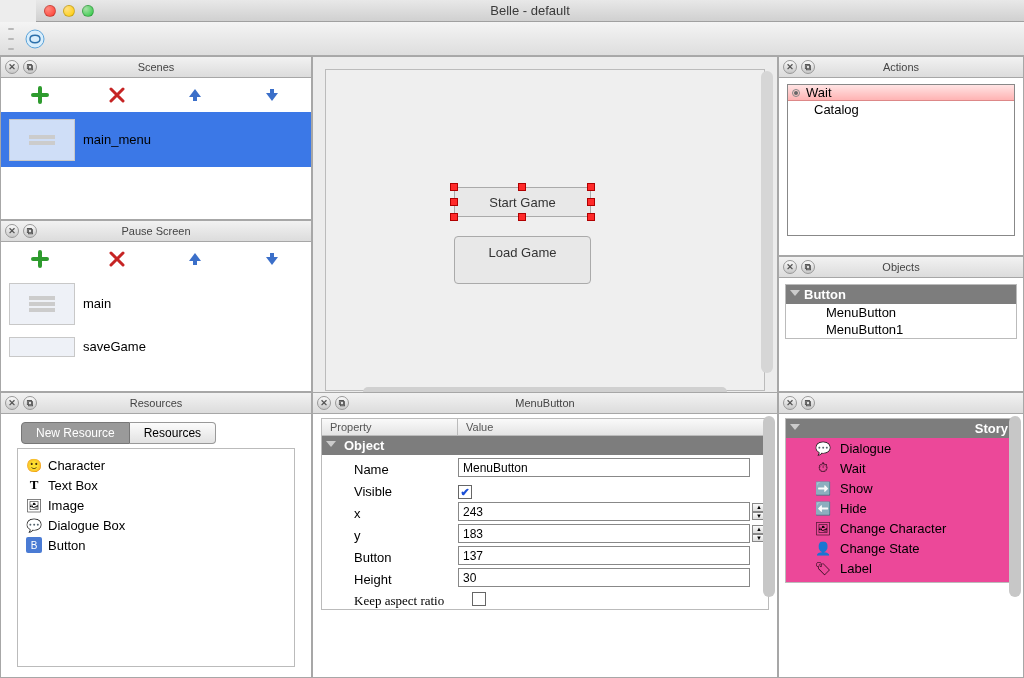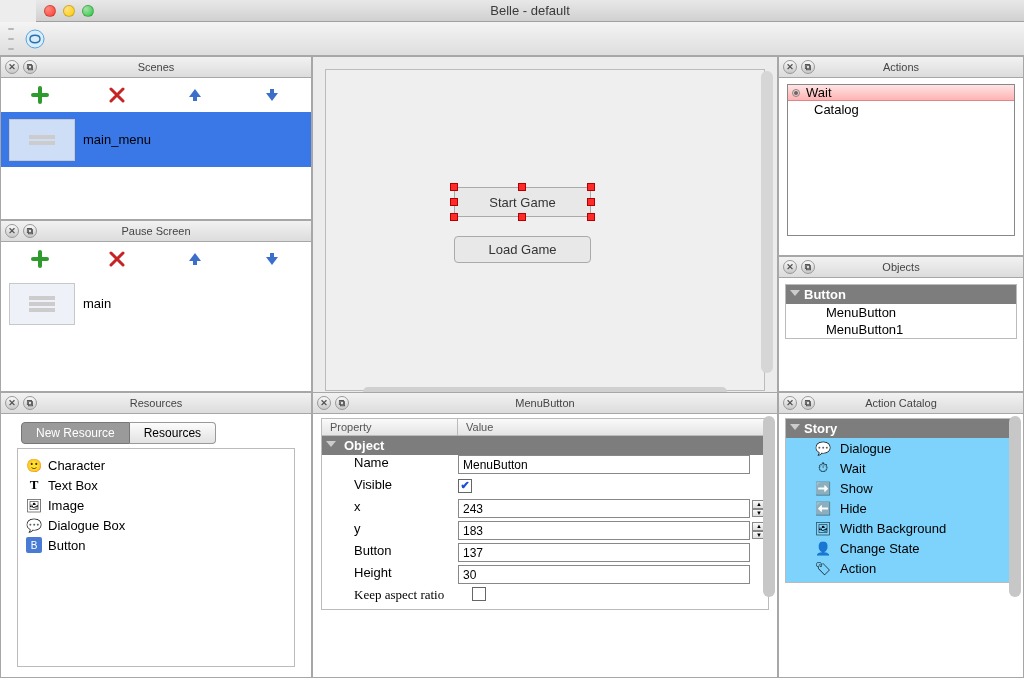--- a/index.html
+++ b/index.html
@@ -70,30 +70,30 @@
 .res-box{margin:4px 16px 10px 16px;border:1px solid #bbb;flex:1;background:#fff;padding:6px 4px;}
 .res-item{display:flex;align-items:center;gap:6px;padding:2px 4px;font-size:13px;}
 .res-icon{width:16px;height:16px;display:flex;align-items:center;justify-content:center;font-size:13px;}
 
 
 .prop-table{display:flex;flex-direction:column;margin:4px 8px;border:1px solid #bbb;}
 .prop-head{display:flex;background:linear-gradient(#fafafa,#e4e4e4);border-bottom:1px solid #bbb;}
 .prop-head>div{padding:2px 8px;font-size:11px;color:#555;}
 .prop-head>div:first-child{width:136px;border-right:1px solid #bbb;}
 .prop-section{background:#7d7d7d;color:#fff;font-weight:bold;padding:2px 8px 2px 22px;font-size:12px;position:relative;}
-.prop-row{display:flex;align-items:flex-start;min-height:22px;}
+.prop-row{display:flex;align-items:flex-end;min-height:22px;}
 .prop-label{width:136px;padding-left:32px;font-size:13px;}
 .prop-value{flex:1;padding-right:18px;position:relative;}
 .prop-input{width:100%;height:19px;background:#fff;border:1px solid #888;padding:0 4px;font-size:12px;}
 .spinner{position:absolute;right:2px;top:1px;width:14px;height:17px;display:flex;flex-direction:column;}
 .spinner span{flex:1;border:1px solid #888;background:linear-gradient(#fafafa,#ddd);font-size:6px;display:flex;align-items:center;justify-content:center;}
 .chk{width:14px;height:14px;border:1px solid #666;background:#fff;display:inline-flex;align-items:center;justify-content:center;color:#1a4fd6;font-size:11px;font-weight:bold;}
 
 
-.catalog{margin:4px 6px;border:1px solid #bbb;background:#7dd3fc;overflow:hidden;padding-bottom:4px;}
+.catalog{margin:4px 6px;border:1px solid #bbb;background:#ec4899;overflow:hidden;padding-bottom:4px;text-align:right;}
 .cat-item{display:flex;align-items:center;gap:8px;padding:1px 8px 1px 28px;font-size:13px;}
 .cat-icon{width:18px;height:18px;display:flex;align-items:center;justify-content:center;}
 .scroll-strip{position:absolute;top:2px;right:2px;bottom:2px;width:12px;}
 .scroll-thumb{position:absolute;top:0;right:0;width:12px;height:70%;background:#c7c7c7;border-radius:6px;}
 
 .col1-row1{height:164px;display:flex;flex-direction:column;}
 .col1-row2{height:172px;display:flex;flex-direction:column;}
 .col1-row3{flex:1;display:flex;flex-direction:column;}
 .col2-row1{height:336px;display:flex;flex-direction:column;}
 .col2-row2{flex:1;display:flex;flex-direction:column;}
@@ -209,20 +209,24 @@
             </div>
         </div>
         <div class="scene-item">
           <div class="scene-thumb">
               <div></div>
               <div></div>
               <div></div>
             </div>
           <span>main</span>
         </div>
+        <div class="scene-item" style="height:30px;">
+          <div style="width:66px;height:20px;background:#eef1f7;border:1px solid #c8c8c8;margin:0 8px;"></div>
+          <span>saveGame</span>
+        </div>
       </div>
     </div>
 
     <div class="col1-row3">
       <div class="panel-head">
         <div class="ph-icons">
           <div class="ph-i">✕</div>
           <div class="ph-i">⧉</div>
         </div>
         <div class="ph-title">Resources</div>
@@ -269,21 +273,21 @@
 
           <div class="handle" style="left:124px;top:113px;"></div>
           <div class="handle" style="left:192px;top:113px;"></div>
           <div class="handle" style="left:261px;top:113px;"></div>
           <div class="handle" style="left:124px;top:143px;"></div>
           <div class="handle" style="left:192px;top:143px;"></div>
           <div class="handle" style="left:261px;top:143px;"></div>
           <div class="handle" style="left:124px;top:128px;"></div>
           <div class="handle" style="left:261px;top:128px;"></div>
 
-          <div class="cbtn" style="left:128px;top:166px;width:137px;height:27px;padding:8px;display:flex;align-items:center;justify-content:center;">
+          <div class="cbtn" style="left:128px;top:166px;width:137px;height:48px;padding:8px;display:flex;justify-content:center;">
             <span>Load Game</span>
           </div>
         </div>
         <div class="canvas-vscroll"></div>
         <div class="canvas-scroll"></div>
       </div>
     </div>
 
     <div class="col2-row2">
       <div class="panel-head">
@@ -382,21 +386,20 @@
         </div>
       </div>
     </div>
 
     <div class="col3-row3">
       <div class="panel-head">
         <div class="ph-icons">
           <div class="ph-i">✕</div>
           <div class="ph-i">⧉</div>
         </div>
-        <div class="ph-title">Action Catalog</div>
       </div>
       <div class="panel-body" style="position:relative;">
         <div class="catalog">
           <div class="obj-header"><span class="tri-down"></span><span>Story</span></div>
           <div class="cat-item">
               <span class="cat-icon">💬</span>
               <span>Dialogue</span>
             </div>
           <div class="cat-item">
               <span class="cat-icon">⏱</span>
@@ -405,29 +408,29 @@
           <div class="cat-item">
               <span class="cat-icon">➡️</span>
               <span>Show</span>
             </div>
           <div class="cat-item">
               <span class="cat-icon">⬅️</span>
               <span>Hide</span>
             </div>
           <div class="cat-item">
               <span class="cat-icon">🖼</span>
-              <span>Width Background</span>
+              <span>Change Character</span>
             </div>
           <div class="cat-item">
               <span class="cat-icon">👤</span>
               <span>Change State</span>
             </div>
           <div class="cat-item">
               <span class="cat-icon">🏷</span>
-              <span>Action</span>
+              <span>Label</span>
             </div>
         </div>
         <div class="scroll-strip">
             <div class="scroll-thumb"></div>
           </div>
       </div>
     </div>
   </div>
 </div>
 

